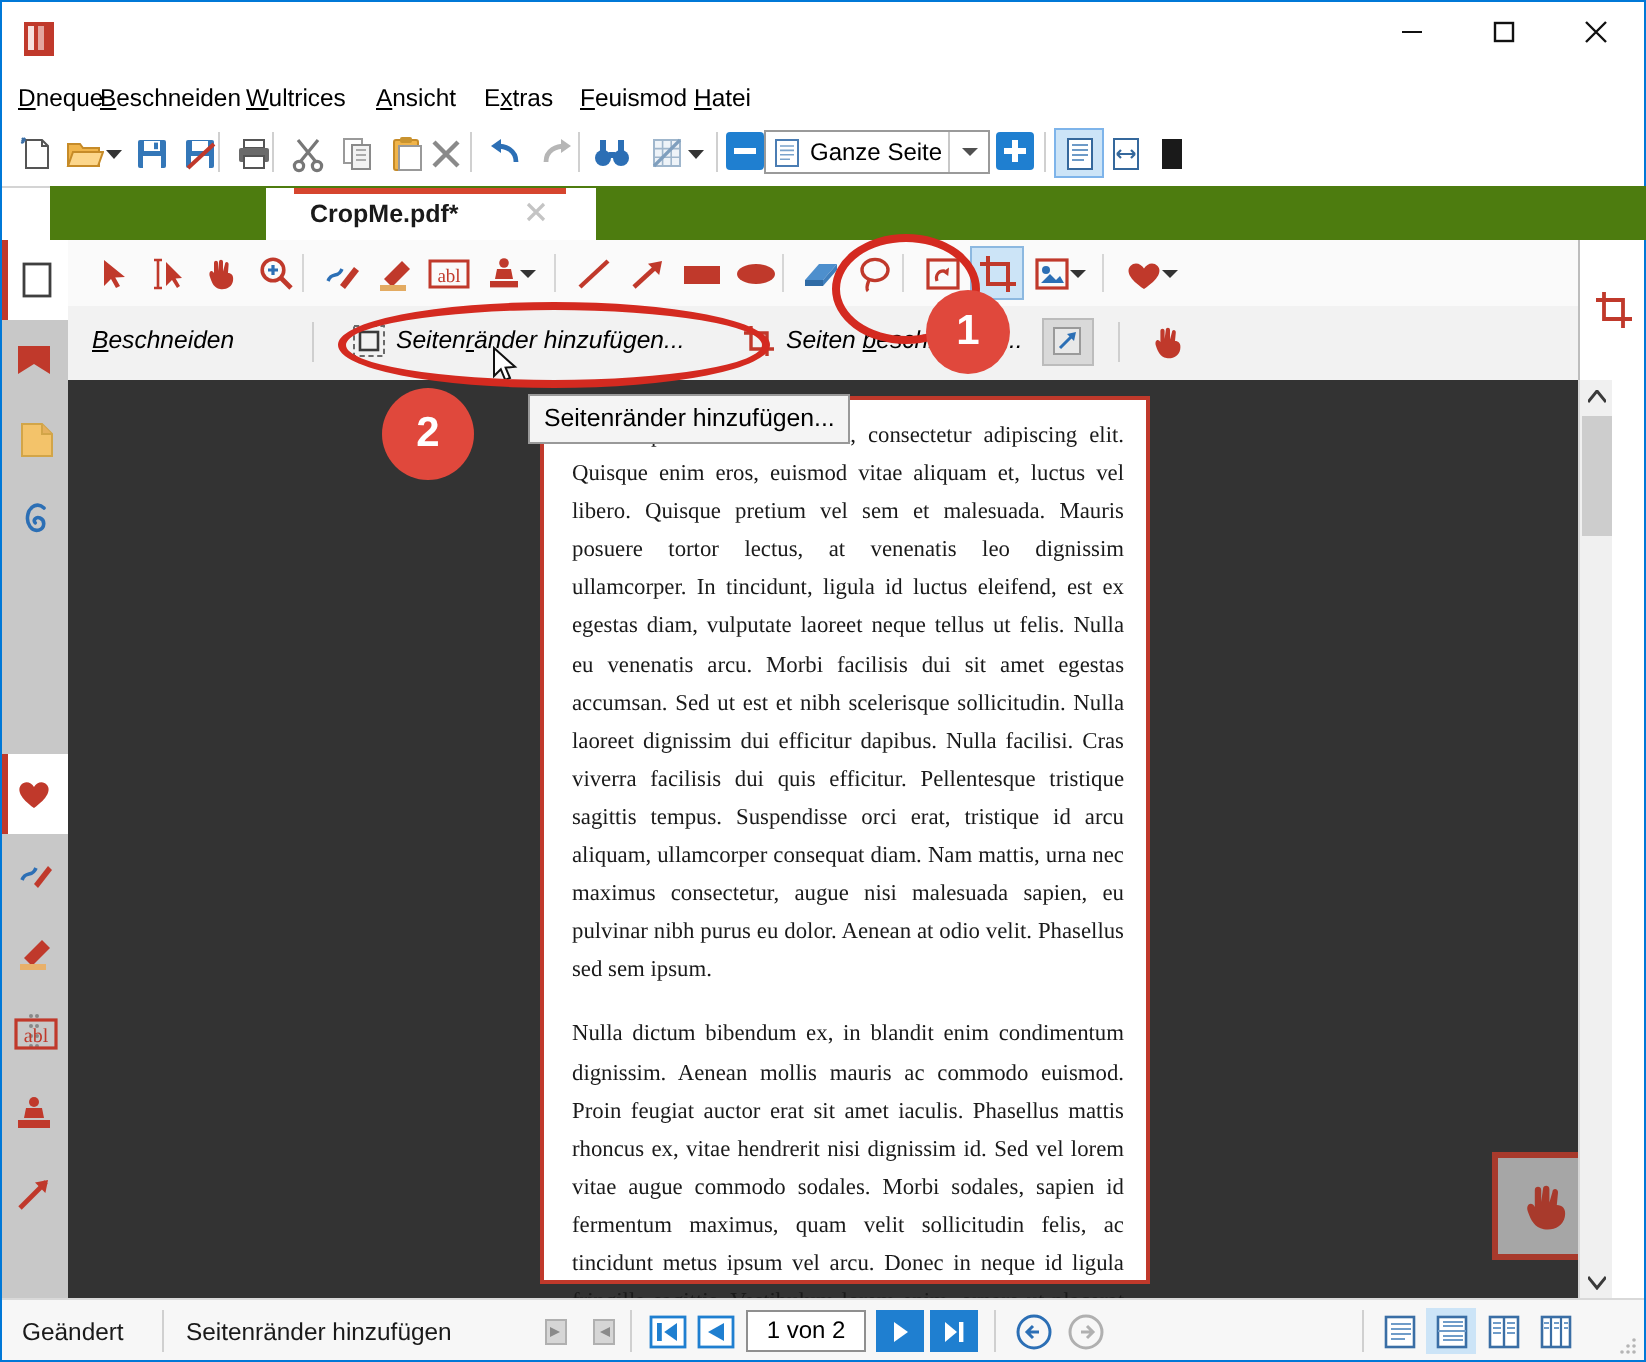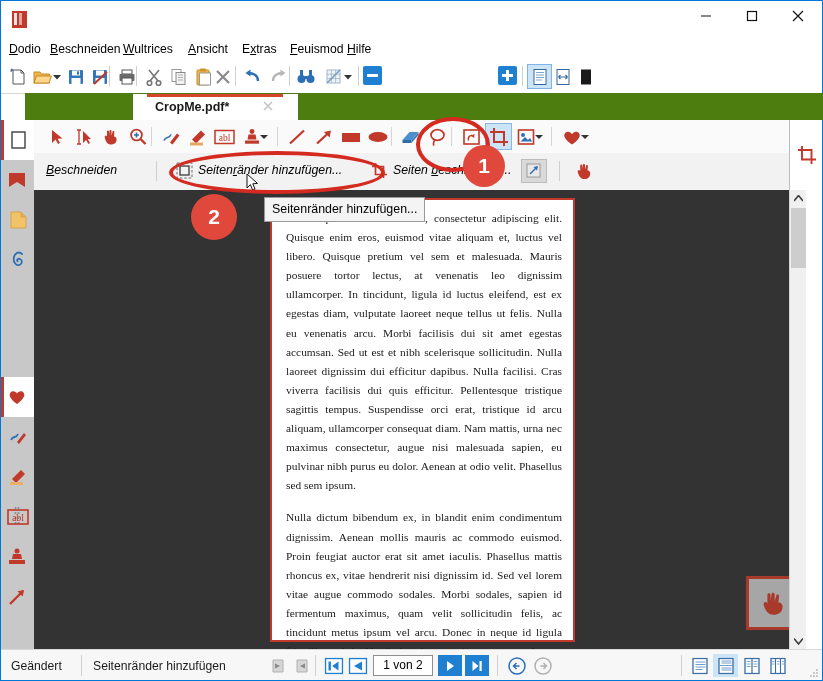--- a/index.html
+++ b/index.html
@@ -249,27 +249,27 @@
         </svg>
     </button>
     <button class="wbtn wbtn-close">
       <svg width="12" height="12" viewBox="0 0 12 12">
           <path d="M1 1 L11 11 M11 1 L1 11" stroke="#111" stroke-width="1.2"></path>
         </svg>
     </button>
   </div>
 
   <div class="menubar">
-    <div class="menu-item" style="left:4px"><u>D</u><span>odio</span></div>
+    <div class="menu-item" style="left:4px"><u>D</u><span>neque</span></div>
     <div class="menu-item" style="left:45px"><u>B</u><span>eschneiden</span></div>
     <div class="menu-item" style="left:118px"><u>W</u><span>ultrices</span></div>
     <div class="menu-item" style="left:183px"><u>A</u><span>nsicht</span></div>
     <div class="menu-item" style="left:237px">E<u>x</u><span>tras</span></div>
     <div class="menu-item" style="left:285px"><u>F</u><span>euismod</span></div>
-    <div class="menu-item" style="left:342px"><u>H</u><span>ilfe</span></div>
+    <div class="menu-item" style="left:342px"><u>H</u><span>atei</span></div>
   </div>
 
   <div class="maintoolbar">
 
     <div class="tb-btn" style="left:4px">
       <svg width="20" height="20" viewBox="0 0 20 20">
         <path d="M5 3 h8 l3 3 v11 h-11 z" fill="#fff" stroke="#555" stroke-width="1"></path>
         <path d="M13 3 v3 h3" fill="none" stroke="#555" stroke-width="1"></path>
         <path d="M3 2 l1.6 1.6 M4.6 2 l-1.6 1.6" stroke="#3a6ea5" stroke-width="1.2"></path>
         <path d="M2.6 4.5 l1.4 -.7 M3.3 3.1 l0 1.4" stroke="#3a6ea5" stroke-width="1.2"></path>
@@ -381,20 +381,30 @@
     <div class="tb-btn" style="left:341px;width:12px">
       <svg width="8" height="6" viewBox="0 0 8 6">
           <path d="M0 1 L8 1 L4 5.5 Z" fill="#333"></path>
         </svg>
     </div>
 
     <div class="tb-sep" style="left:357px"></div>
 
     <div class="minusbtn" style="left:362px"></div>
 
+    <div class="zoomcombo">
+      <span class="zc-ico">
+        <svg width="15" height="15" viewBox="0 0 15 15">
+          <rect x="2" y="1" width="11" height="13" fill="#fff" stroke="#4b7db3"></rect>
+          <path d="M4 4 h7 M4 6.2 h7 M4 8.4 h7 M4 10.6 h5" stroke="#7aa3cc" stroke-width="0.8"></path>
+        </svg>
+      </span>
+      <span class="zc-txt">Ganze Seite</span>
+      <span class="zc-arrow"></span>
+    </div>
 
     <div class="plusbtn" style="left:497px"></div>
 
     <div class="tb-sep" style="left:521px"></div>
 
     <div class="tb-btn sel" style="left:526px">
       <svg width="18" height="18" viewBox="0 0 18 18">
         <rect x="3" y="1.5" width="12" height="15" fill="#fff" stroke="#35689c"></rect>
         <path d="M5 4.5 h8 M5 7 h8 M5 9.5 h8 M5 12 h6" stroke="#6d9ac7" stroke-width="0.9"></path>
       </svg>

